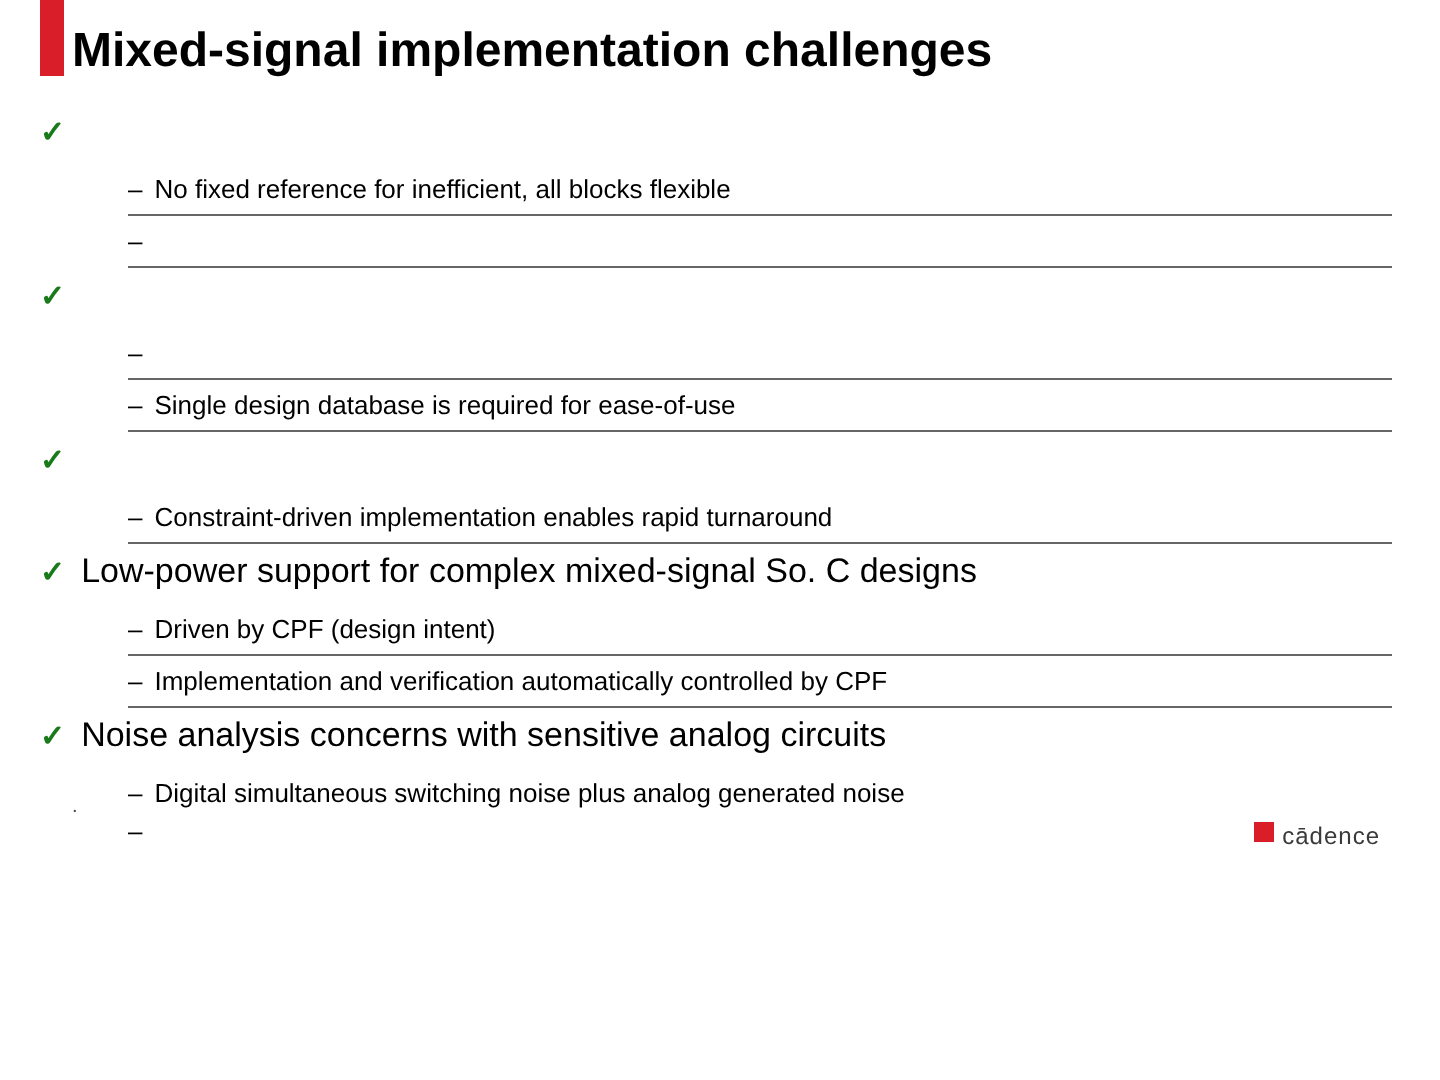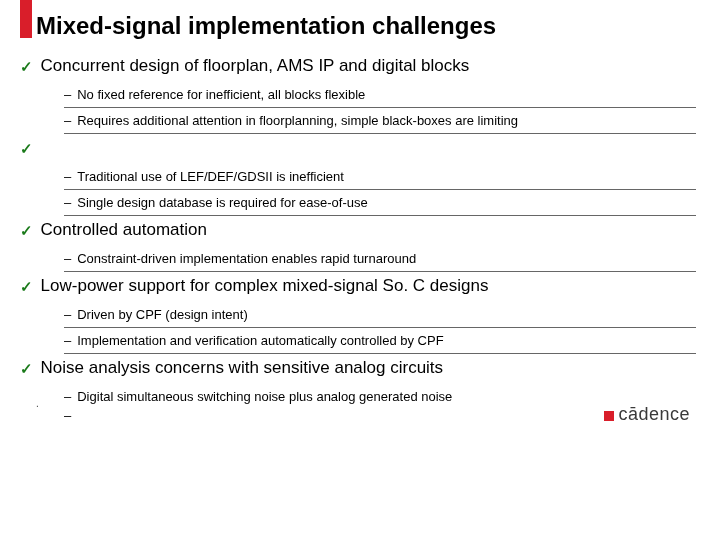--- a/index.html
+++ b/index.html
@@ -11,68 +11,64 @@
   .item { margin-bottom: 2px; }
   .top { display: flex; align-items: flex-start; gap: 8px; font-size: 17px; margin-bottom: 4px; padding-top: 2px; }
   .check { color: #1a7a1a; font-weight: bold; font-size: 15px; line-height: 22px; }
   .subs { margin-left: 44px; }
   .sub { font-size: 13px; padding: 5px 0 5px 0; border-bottom: 1px solid #666; display: flex; gap: 6px; }
   .sub:last-child { }
   .dash { }
   .footer-dash { position: absolute; left: 36px; bottom: 34px; font-size: 10px; color: #444; }
   .logo { position: absolute; right: 30px; bottom: 18px; display: flex; align-items: flex-end; gap: 2px; }
   .logo-sq { width: 10px; height: 10px; background: #d91e2a; margin-right: 2px; margin-bottom: 4px; }
-  .logo-text { font-size: 18px; color: #3a3a3a; letter-spacing: 0.5px; font-family: Arial, sans-serif; }
+  .logo-text { font-size: 12px; color: #3a3a3a; letter-spacing: 0.5px; font-family: Arial, sans-serif; }
 </style>
 </head>
 <body>
 
 <div class="slide">
   <div class="accent-bar"></div>
   <h1 class="title">Mixed-signal implementation challenges</h1>
 
   <div class="content">
 
     <div class="item">
       <div class="top">
         <span class="check">✓</span>
-        <span>Concurrent design of floorplan, AMS IP and digital blocks</span>
       </div>
       <div class="subs">
         <div class="sub">
             <span class="dash">–</span>
             <span>No fixed reference for inefficient, all blocks flexible</span>
           </div>
         <div class="sub">
             <span class="dash">–</span>
-            <span>Requires additional attention in floorplanning, simple black-boxes are limiting</span>
           </div>
       </div>
     </div>
 
     <div class="item">
       <div class="top">
         <span class="check">✓</span>
       </div>
       <div class="subs">
         <div class="sub">
             <span class="dash">–</span>
-            <span>Traditional use of LEF/DEF/GDSII is inefficient</span>
           </div>
         <div class="sub">
             <span class="dash">–</span>
             <span>Single design database is required for ease-of-use</span>
           </div>
       </div>
     </div>
 
     <div class="item">
       <div class="top">
         <span class="check">✓</span>
-        <span>Controlled automation</span>
       </div>
       <div class="subs">
         <div class="sub">
             <span class="dash">–</span>
             <span>Constraint-driven implementation enables rapid turnaround</span>
           </div>
       </div>
     </div>
 
     <div class="item">

